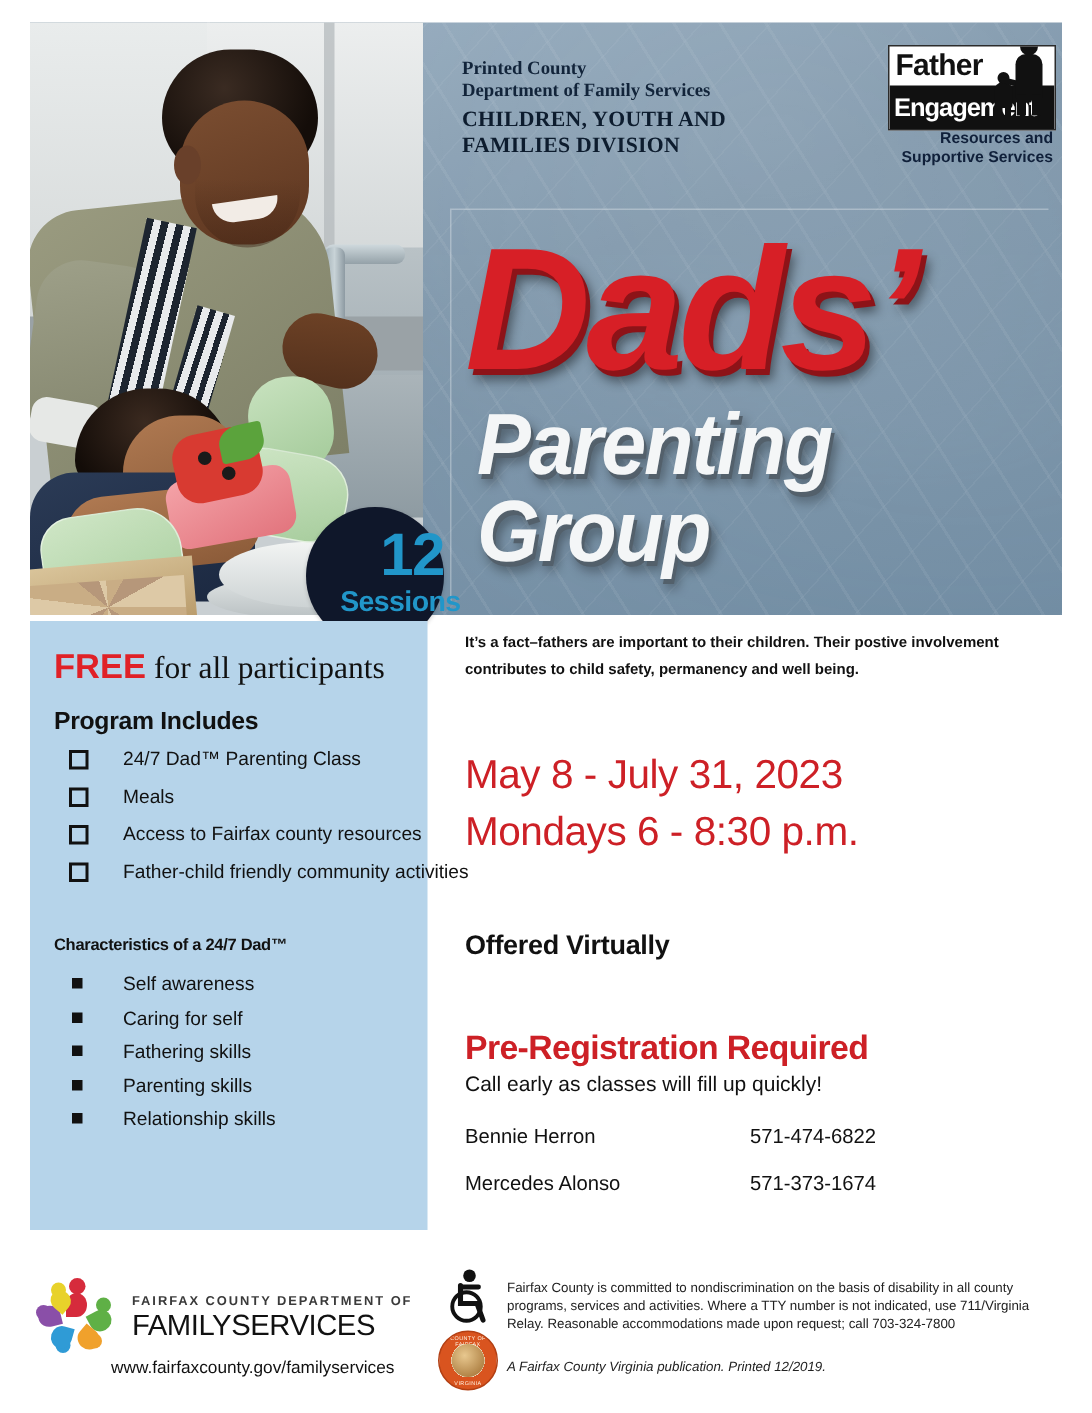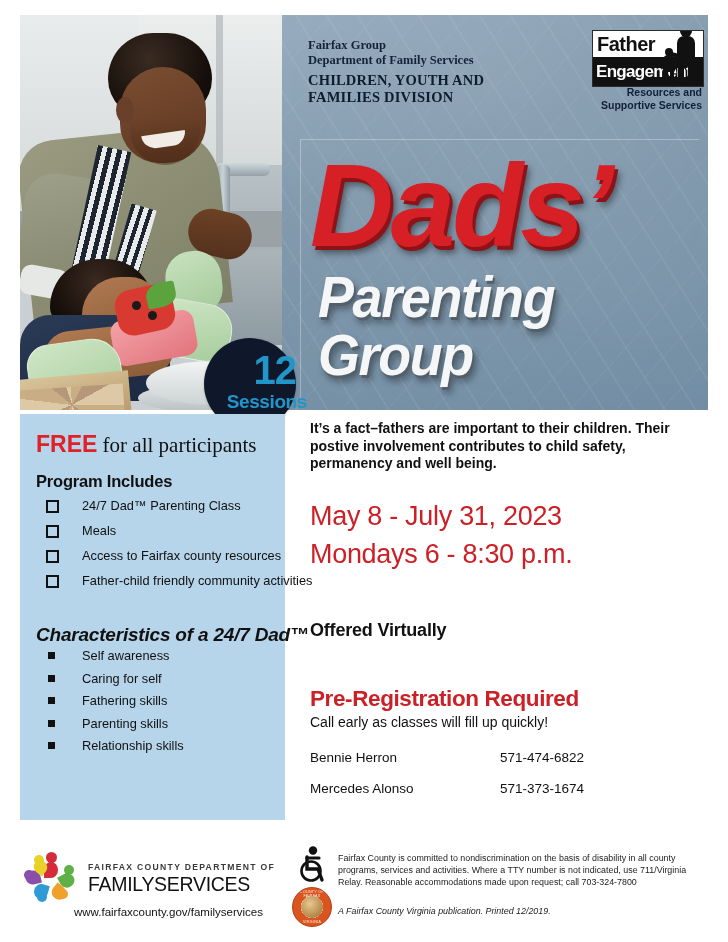--- a/index.html
+++ b/index.html
@@ -142,33 +142,33 @@
        line-height:20px;color:#2196c9;letter-spacing:-.4px;}
 
   
   .leftpanel{position:absolute;left:20px;top:414px;width:265px;height:406px;
        background:#b6d4ea;}
   .free{position:absolute;left:36px;top:432px;font-family:"Liberation Serif",serif;
        font-size:21px;line-height:24px;color:#111;}
   .free b{color:#e02127;font-weight:bold;font-size:23px;font-family:"Liberation Sans",sans-serif;}
   .lp-h{position:absolute;left:36px;font-weight:bold;font-size:16.5px;color:#111;letter-spacing:-.2px;}
   .lp-h.includes{top:472px;}
-  .lp-h.chars{top:624px;font-size:19px;font-style:italic;}
+  .lp-h.chars{top:624px;font-size:11px;}
   .lp-list{position:absolute;left:42px;margin:0;padding:0;list-style:none;}
   .lp-list.a{top:498px;}
   .lp-list.b{top:648px;}
   .lp-list li{position:relative;padding-left:40px;font-size:12.8px;line-height:15px;
        color:#111;margin-bottom:10px;}
   .lp-list.b li{margin-bottom:7.5px;}
   .bx-hollow{position:absolute;left:4px;top:2px;width:9px;height:9px;border:2px solid #111;}
   .bx-solid{position:absolute;left:6px;top:4px;width:7px;height:7px;background:#111;}
 
   
   .intro{position:absolute;left:310px;top:420px;width:382px;font-weight:bold;
-       font-size:14px;line-height:17.5px;color:#111;}
+       font-size:10px;line-height:17.5px;color:#111;}
   .dates{position:absolute;left:310px;top:497px;font-weight:normal;font-size:27px;
        line-height:38px;color:#cd2026;letter-spacing:-.3px;}
   .virtual{position:absolute;left:310px;top:620px;font-weight:bold;font-size:18px;color:#111;
        letter-spacing:-.2px;}
   .prereg{position:absolute;left:310px;top:686px;font-weight:bold;font-size:22.5px;
        color:#cd2026;letter-spacing:-.4px;}
   .callearly{position:absolute;left:310px;top:714px;font-size:14px;color:#111;}
   .contacts{position:absolute;left:310px;top:742px;width:340px;}
   .crow{display:flex;font-size:13.5px;line-height:31px;color:#111;}
   .cname{width:190px;}
@@ -242,21 +242,21 @@
   <div class="ph ph-mitt"></div>
   <div class="ph ph-mittleaf"></div>
   <div class="ph-mittdot" style="left:112px;top:286px;"></div>
   <div class="ph-mittdot" style="left:128px;top:296px;"></div>
   <div class="ph ph-gloveL"></div>
   <div class="ph ph-board"></div>
   <div class="ph ph-granite"></div>
 </div>
 
 <div class="agency">
-  <div>Fairfax Group</div>
+  <div>Printed County</div>
   <div>Department of Family Services</div>
 </div>
 <div class="division">
   <div>CHILDREN, YOUTH AND</div>
   <div>FAMILIES DIVISION</div>
 </div>
 
 <div class="felogo">
   <div class="fe-box">
     <div class="fe-father">Father</div>

